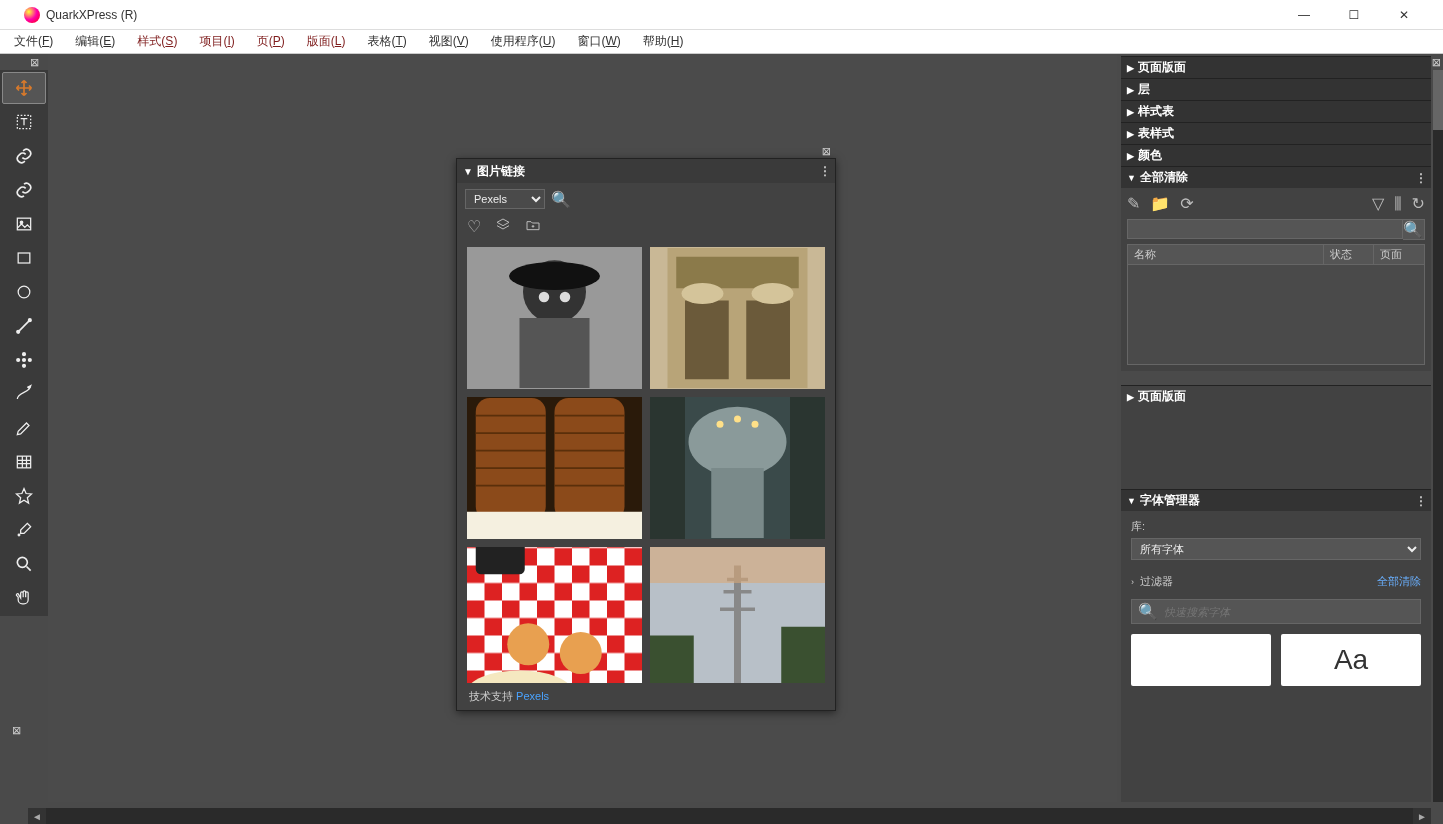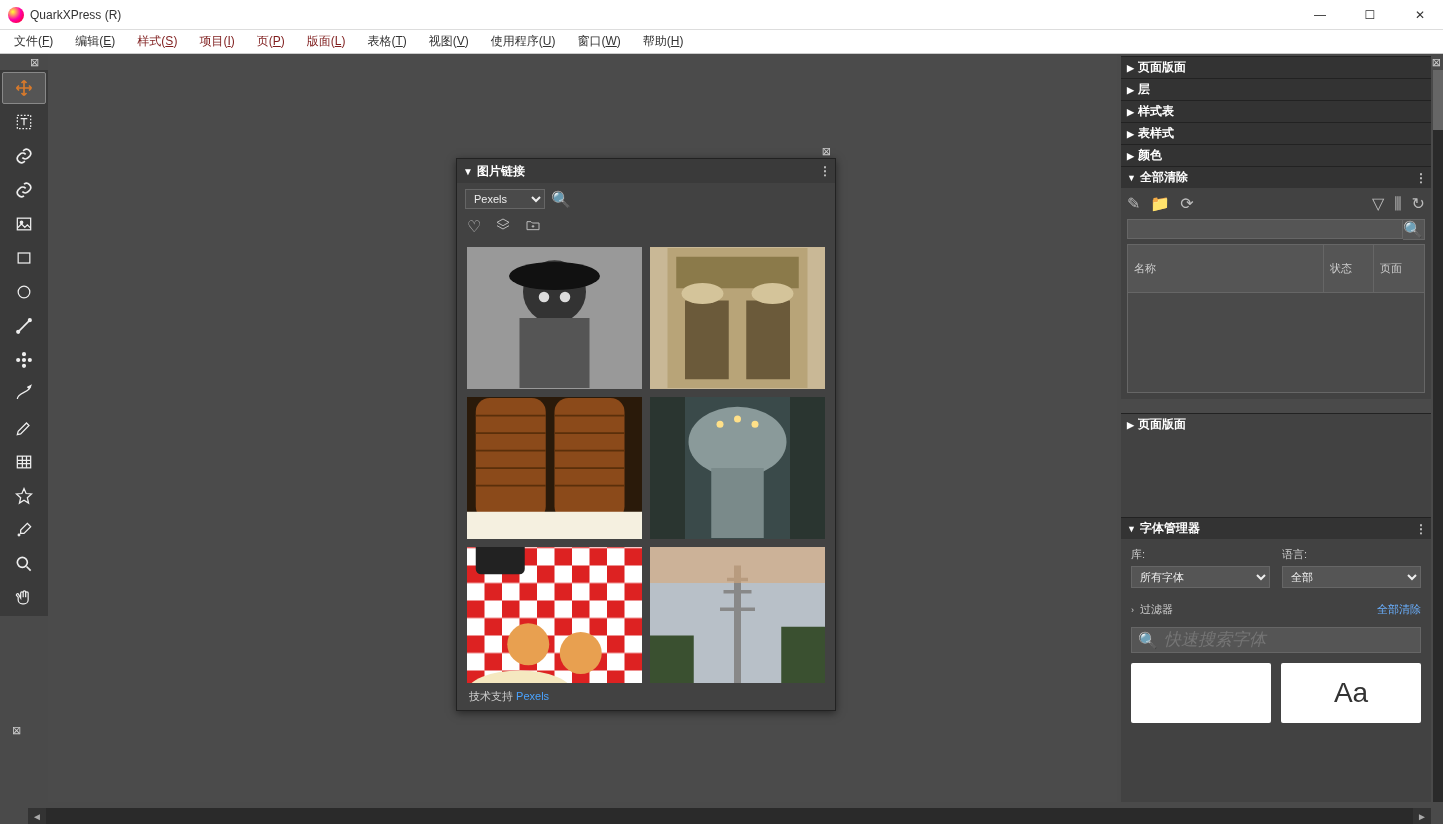--- a/index.html
+++ b/index.html
@@ -1,19 +1,19 @@
 <!DOCTYPE html>
 <html><head>
 <meta charset="utf-8">
 <style>
 * { box-sizing: border-box; margin: 0; padding: 0; font-family: "Segoe UI", "Microsoft YaHei", sans-serif; }
 body { background: #4a4a4a; overflow: hidden; width: 1443px; height: 824px; position: relative; }
 
 
-.titlebar { height: 30px; background: #fff; display: flex; align-items: center; padding: 0 8px; border-bottom: 1px solid #ddd; }
+.titlebar { height: 30px; background: #fff; display: flex; align-items: center; padding: 0 24px; border-bottom: 1px solid #ddd; }
 .titlebar .app-icon { width: 16px; height: 16px; border-radius: 50%; background: radial-gradient(circle at 30% 30%, #ff3, #f0a, #f00); margin-right: 6px; }
 .titlebar .title { font-size: 12px; color: #333; }
 .titlebar .win-controls { margin-left: auto; display: flex; gap: 20px; }
 .titlebar .win-btn { width: 30px; height: 20px; display: flex; align-items: center; justify-content: center; font-size: 12px; color: #333; cursor: pointer; }
 
 
 .menubar { height: 24px; background: #fff; display: flex; align-items: center; padding: 0 8px; gap: 10px; border-bottom: 1px solid #ccc; }
 .menubar .menu-item { font-size: 12px; color: #333; padding: 2px 6px; cursor: pointer; }
 .menubar .menu-item.disabled { color: #7f1d1d; }
 .menubar .menu-item u { text-decoration: underline; }
@@ -59,38 +59,38 @@
 .accordion-header .kebab { margin-left: auto; color: #ccc; font-size: 12px; letter-spacing: -2px; }
 
 .links-body { background: #424242; padding: 6px; }
 .links-toolbar { display: flex; align-items: center; gap: 10px; color: #bbb; margin-bottom: 6px; }
 .links-toolbar .spacer { flex: 1; }
 .links-toolbar span { cursor: pointer; }
 .links-search-row { display: flex; margin-bottom: 4px; }
 .links-search { flex: 1; background: #555; border: 1px solid #666; height: 20px; color: #ccc; font-size: 11px; padding: 0 4px; }
 .links-search-btn { width: 22px; background: #555; border: 1px solid #666; border-left: none; color: #aaa; display:flex; align-items:center; justify-content:center; cursor:pointer; }
 .links-table-header { display: flex; background: #555; border: 1px solid #666; }
-.links-table-header div { font-size: 11px; color: #ccc; padding: 16px 6px; border-right: 1px solid #666; }
+.links-table-header div { font-size: 11px; color: #ccc; padding: 2px 6px; border-right: 1px solid #666; }
 .links-table-body { height: 100px; background: #4a4a4a; border: 1px solid #666; border-top: none; }
 .links-gap { height: 14px; }
 .more-info-body { background: #424242; height: 82px; }
 
 .font-mgr-body { background: #424242; padding: 8px 10px; flex:1; display:flex; flex-direction:column; }
 .font-row { display: flex; gap: 12px; margin-bottom: 4px; }
 .font-col { flex: 1; }
 .font-col label { font-size: 11px; color: #ccc; display: block; margin-bottom: 4px; }
 .font-col select { width: 100%; background: #555; color: #eee; border: 1px solid #666; font-size: 11px; padding: 3px 4px; }
 .filter-row { display: flex; align-items: center; margin: 10px 0; font-size: 11px; color: #ccc; }
 .filter-row .chev { margin-right: 6px; font-size: 9px; }
 .filter-row .clear-all { margin-left: auto; color: #6ab0ff; cursor: pointer; }
 .font-search-row { display: flex; align-items: center; background: #555; border: 1px solid #666; padding: 2px 6px; margin-bottom: 10px; }
 .font-search-row .sic { color: #aaa; margin-right: 6px; }
-.font-search { flex: 1; background: transparent; border: none; color: #ccc; font-size: 17px; font-style: italic; }
+.font-search { flex: 1; background: transparent; border: none; color: #ccc; font-size: 11px; font-style: italic; }
 .font-cards { display: flex; gap: 10px; }
-.font-card { flex: 1; height: 60px; background: #fff; border-radius: 2px; display: flex; align-items: center; justify-content: center; font-size: 28px; color: #333; overflow: hidden; }
+.font-card { flex: 1; height: 52px; background: #fff; border-radius: 2px; display: flex; align-items: center; justify-content: center; font-size: 28px; color: #333; overflow: hidden; }
 .bottom-bar-outer { position: absolute; left: 28px; right: 12px; bottom: 0; height: 16px; background: #333; display:flex; align-items:center; }
 .bottom-bar-outer .harrow { color:#aaa; font-size:10px; padding:0 4px; cursor:pointer;}
 .bottom-bar-track { flex:1; height:100%; background:#2a2a2a;}
 </style>
 </head>
 <body>
 
 <div class="titlebar">
   <div class="app-icon"></div>
   <div class="title">QuarkXPress (R)</div>
@@ -381,24 +381,20 @@
       <span class="tri">▼</span>
       <span>字体管理器</span>
       <span class="kebab">⋮</span>
     </div>
   <div class="font-mgr-body">
     <div class="font-row">
       <div class="font-col">
         <label>库:</label>
         <select><option>所有字体</option></select>
       </div>
-      <div class="font-col">
-        <label>语言:</label>
-        <select><option>全部</option></select>
-      </div>
     </div>
     <div class="filter-row">
       <span class="chev">›</span>
       <span>过滤器</span>
       <span class="clear-all">全部清除</span>
     </div>
     <div class="font-search-row">
       <span class="sic">🔍</span>
       <input class="font-search" placeholder="快速搜索字体" style="">
     </div>

